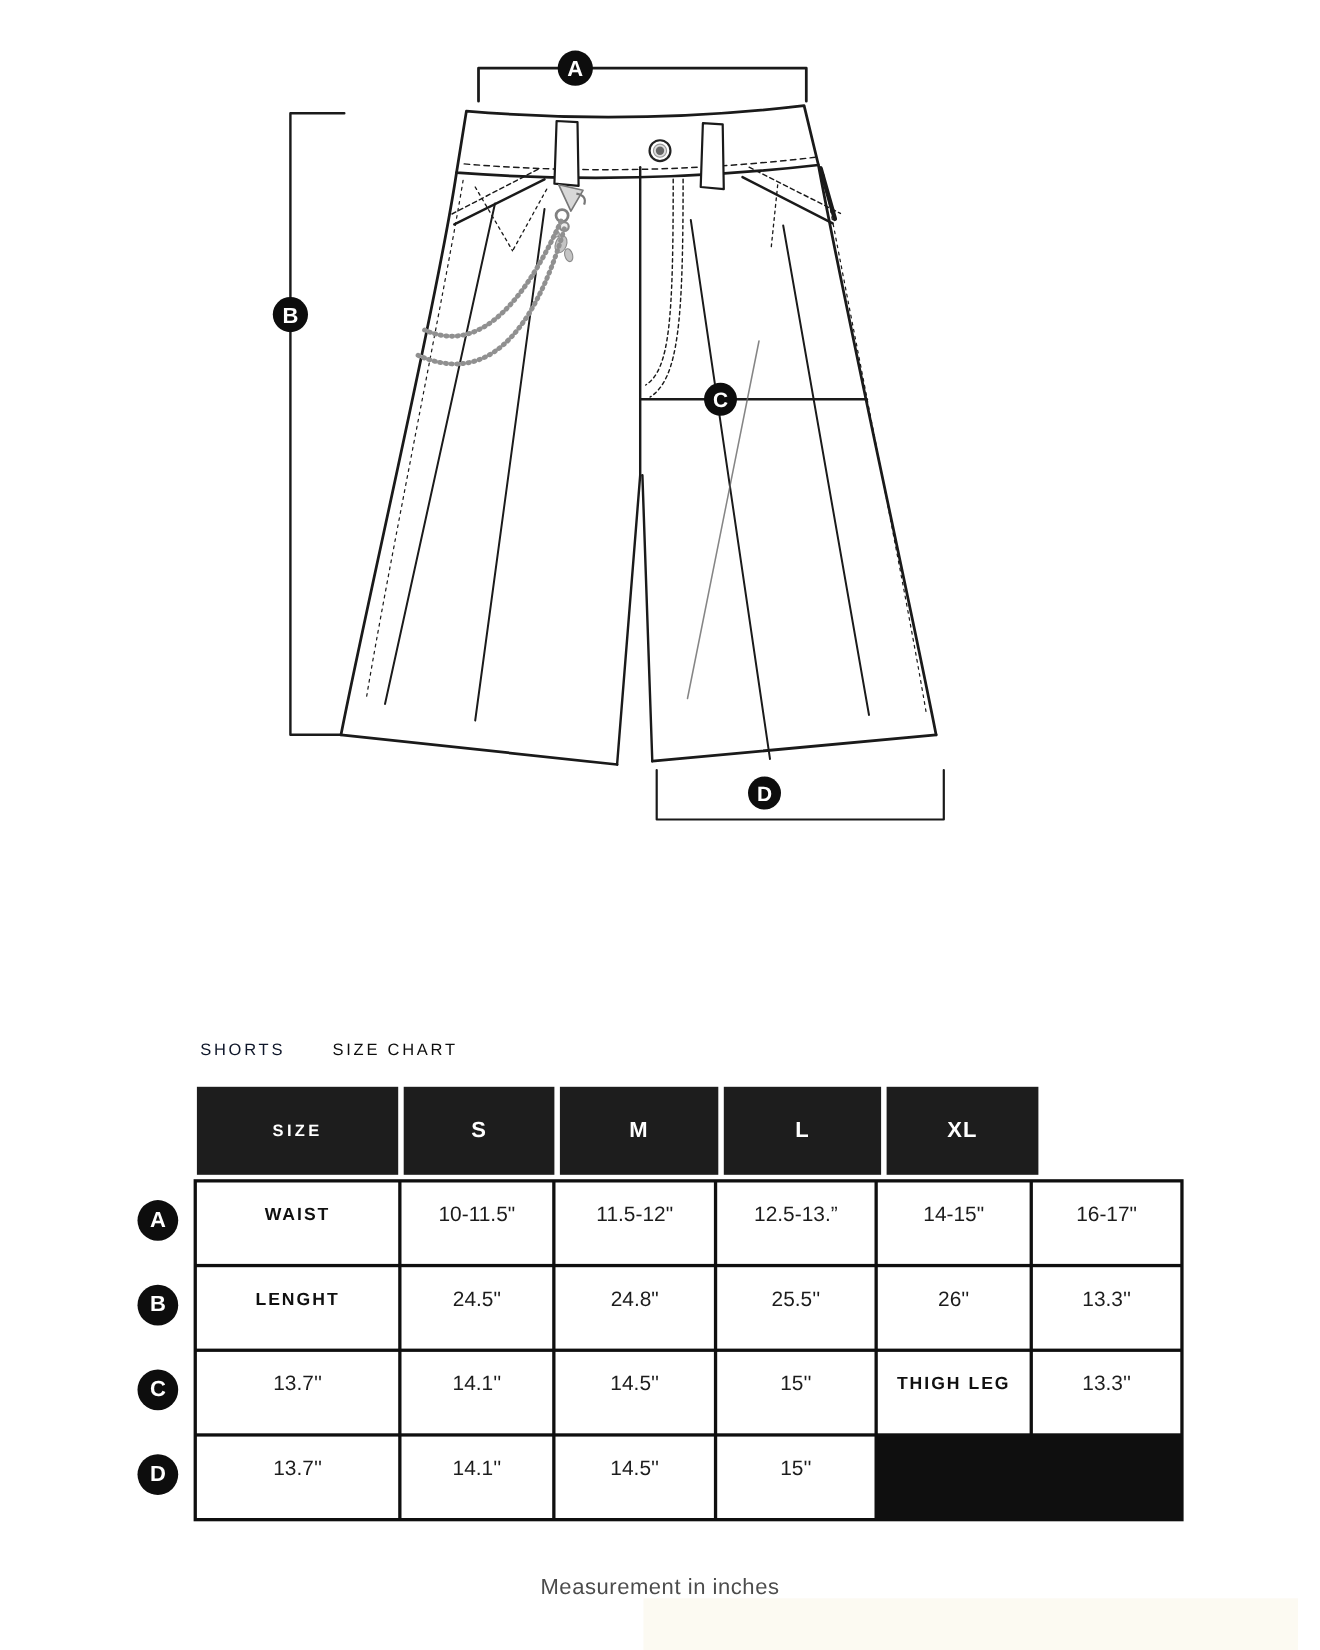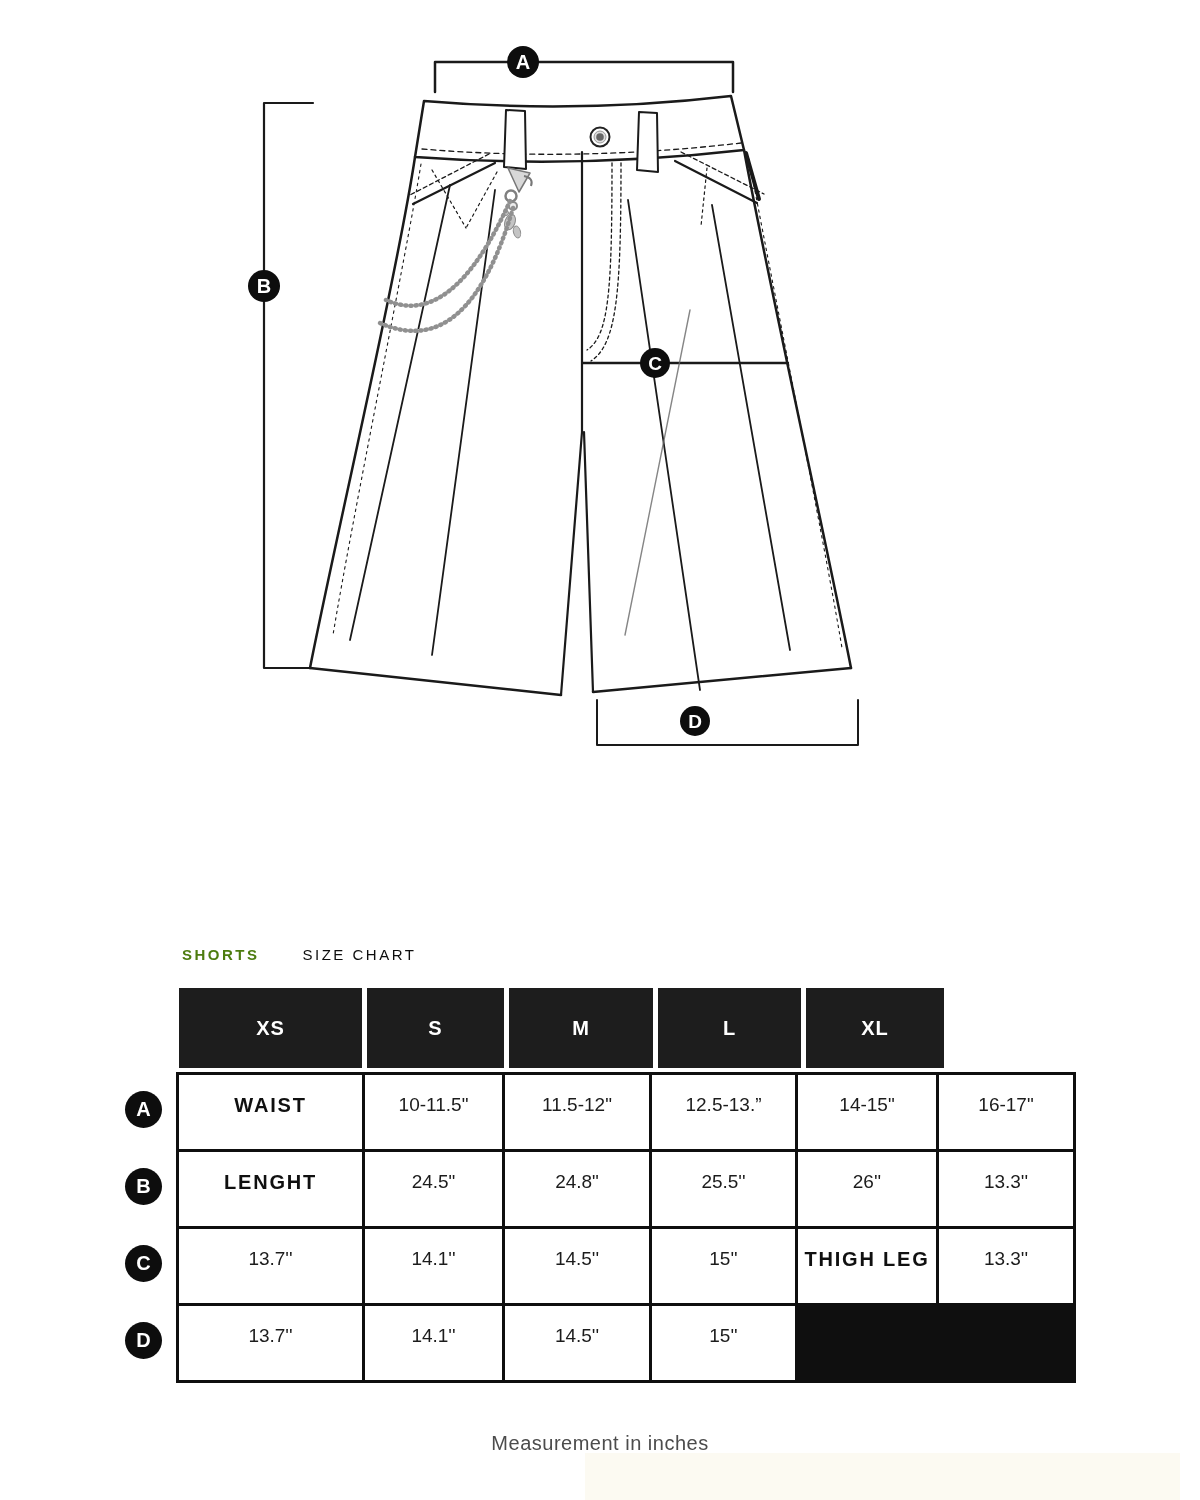--- a/index.html
+++ b/index.html
@@ -7,21 +7,21 @@
   body { font-family:"Liberation Sans", sans-serif; }
   #stage {
     position:relative; width:1200px; height:1500px; background:#ffffff;
     overflow:hidden; margin:0 auto;
   }
   
   #drawing { position:absolute; left:0; top:0; width:1200px; height:780px; }
   
   .section-heading { position:absolute; left:182px; top:946px; white-space:nowrap; }
   .section-heading .lbl {
-    font-size:15px; font-weight:bold; letter-spacing:2.5px; color:#4d7c0f;
+    font-size:15px; font-weight:normal; letter-spacing:2.5px; color:#0f172a;
   }
   .section-heading .ttl {
     font-size:15px; font-weight:normal; letter-spacing:2.5px; color:#0e0e0e;
     margin-left:43px;
   }
   
   #size-table { position:absolute; left:176px; top:988px; width:900px; }
   .thead {
     display:grid; grid-template-columns:183px 137px 144px 143px 138px 134px;
     gap:5px; padding:0 3px; height:80px; background:#ffffff;
@@ -34,21 +34,21 @@
   .thead .hcell.col { font-size:20px; letter-spacing:1px; }
   .tbody {
     margin-top:4px; background:#0f0f0f; padding:3px;
     display:grid; grid-template-columns:183px 137px 144px 143px 138px 134px;
     grid-auto-rows:74px; gap:3px;
   }
   .tbody .cell {
     background:#ffffff; display:flex; align-items:center; justify-content:center;
     padding-bottom:14px;
   }
-  .tbody .cell.rowlabel { font-weight:bold; font-size:20px; letter-spacing:1.8px; color:#101010; }
+  .tbody .cell.rowlabel { font-weight:bold; font-size:16px; letter-spacing:1.8px; color:#101010; }
   .tbody .cell.val { font-size:19px; color:#1c1c1c; }
   
   .row-badge {
     position:absolute; left:125px; width:37px; height:37px; border-radius:50%;
     background:#0d0d0d; color:#ffffff; font-weight:bold; font-size:20px;
     display:flex; align-items:center; justify-content:center;
   }
   
   .footer-note {
     position:absolute; left:0; top:1432px; width:1200px; text-align:center;
@@ -157,21 +157,21 @@
       </g>
     </svg>
   </div>
 
   <div class="section-heading">
     <span class="lbl">SHORTS</span><span class="ttl">SIZE CHART</span>
   </div>
 
   <div id="size-table">
     <div class="thead">
-      <div class="hcell col">XS</div>
+      <div class="hcell size-lbl">SIZE</div>
       <div class="hcell col">S</div>
       <div class="hcell col">M</div>
       <div class="hcell col">L</div>
       <div class="hcell col">XL</div>
     </div>
     <div class="tbody">
 
       <div class="cell rowlabel">WAIST</div>
       <div class="cell val">10-11.5"</div>
       <div class="cell val">11.5-12"</div>

